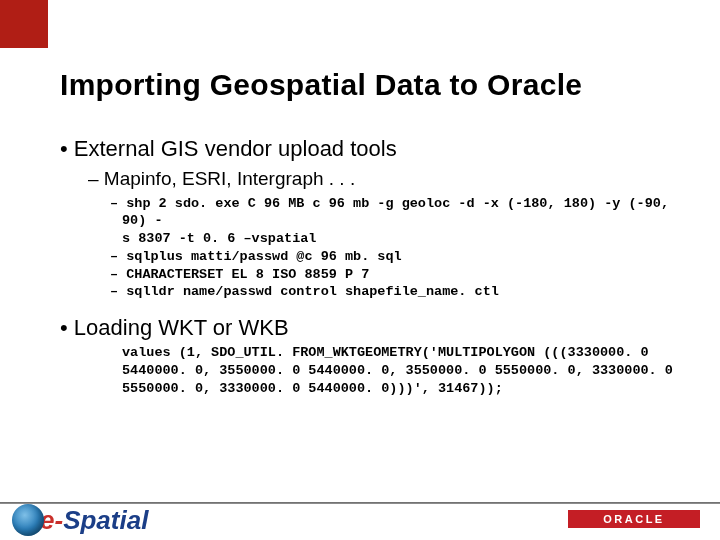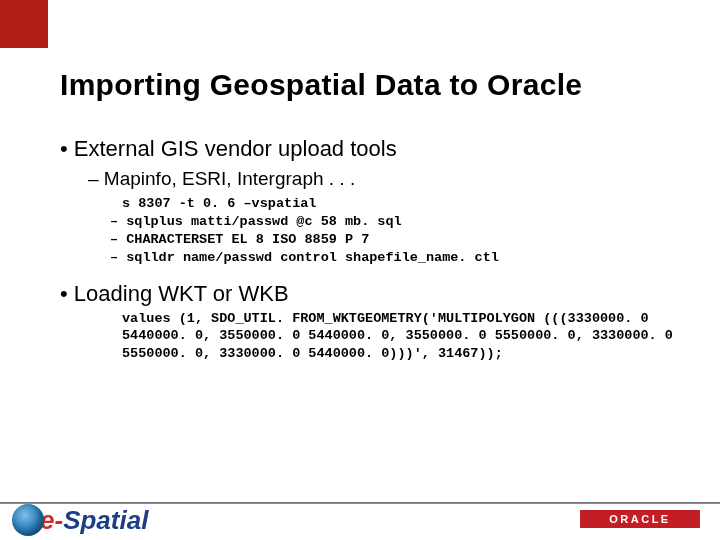--- a/index.html
+++ b/index.html
@@ -111,21 +111,21 @@
     vertical-align: middle;
     margin-left: -4px;
   }
   .logo-espatial .e { color: #c92f2a; }
   .logo-espatial .dash { color: #c92f2a; }
   .logo-espatial .spatial { color: #1b3e87; text-align: right; }
   .logo-oracle {
     position: absolute;
     right: 20px;
     bottom: 12px;
-    width: 120px;
+    width: 132px;
     height: 18px;
     background: #c41e25;
     display: flex;
     align-items: center;
     justify-content: center;
   }
   .logo-oracle span {
     color: #fff;
     font-family: Arial, sans-serif;
     font-weight: bold;
@@ -139,22 +139,23 @@
 <div class="red-square"></div>
 
 <div class="title">Importing Geospatial Data to Oracle</div>
 
 <div class="content">
 
   <div class="bullet-main">External GIS vendor upload tools</div>
   <div class="bullet-sub">Mapinfo, ESRI, Intergraph . . .</div>
 
   <div class="code-list">
+    <div class="code-item">shp 2 sdo. exe C 96 MB c 96 mb -g geoloc -d -x (-180, 180) -y (-90, 90) -</div>
     <div class="code-cont">s 8307 -t 0. 6 –vspatial</div>
-    <div class="code-item">sqlplus matti/passwd @c 58 mb. sql</div>
+    <div class="code-item">sqlplus matti/passwd @c 96 mb. sql</div>
     <div class="code-item">CHARACTERSET EL 8 ISO 8859 P 7</div>
     <div class="code-item">sqlldr name/passwd control shapefile_name. ctl</div>
   </div>
 
   <div class="bullet-main">Loading WKT or WKB</div>
   <div class="code-list">
     <div class="code-cont">values (1, SDO_UTIL. FROM_WKTGEOMETRY('MULTIPOLYGON (((3330000. 0</div>
     <div class="code-cont">5440000. 0, 3550000. 0 5440000. 0, 3550000. 0 5550000. 0, 3330000. 0</div>
     <div class="code-cont">5550000. 0, 3330000. 0 5440000. 0)))', 31467));</div>
   </div>

